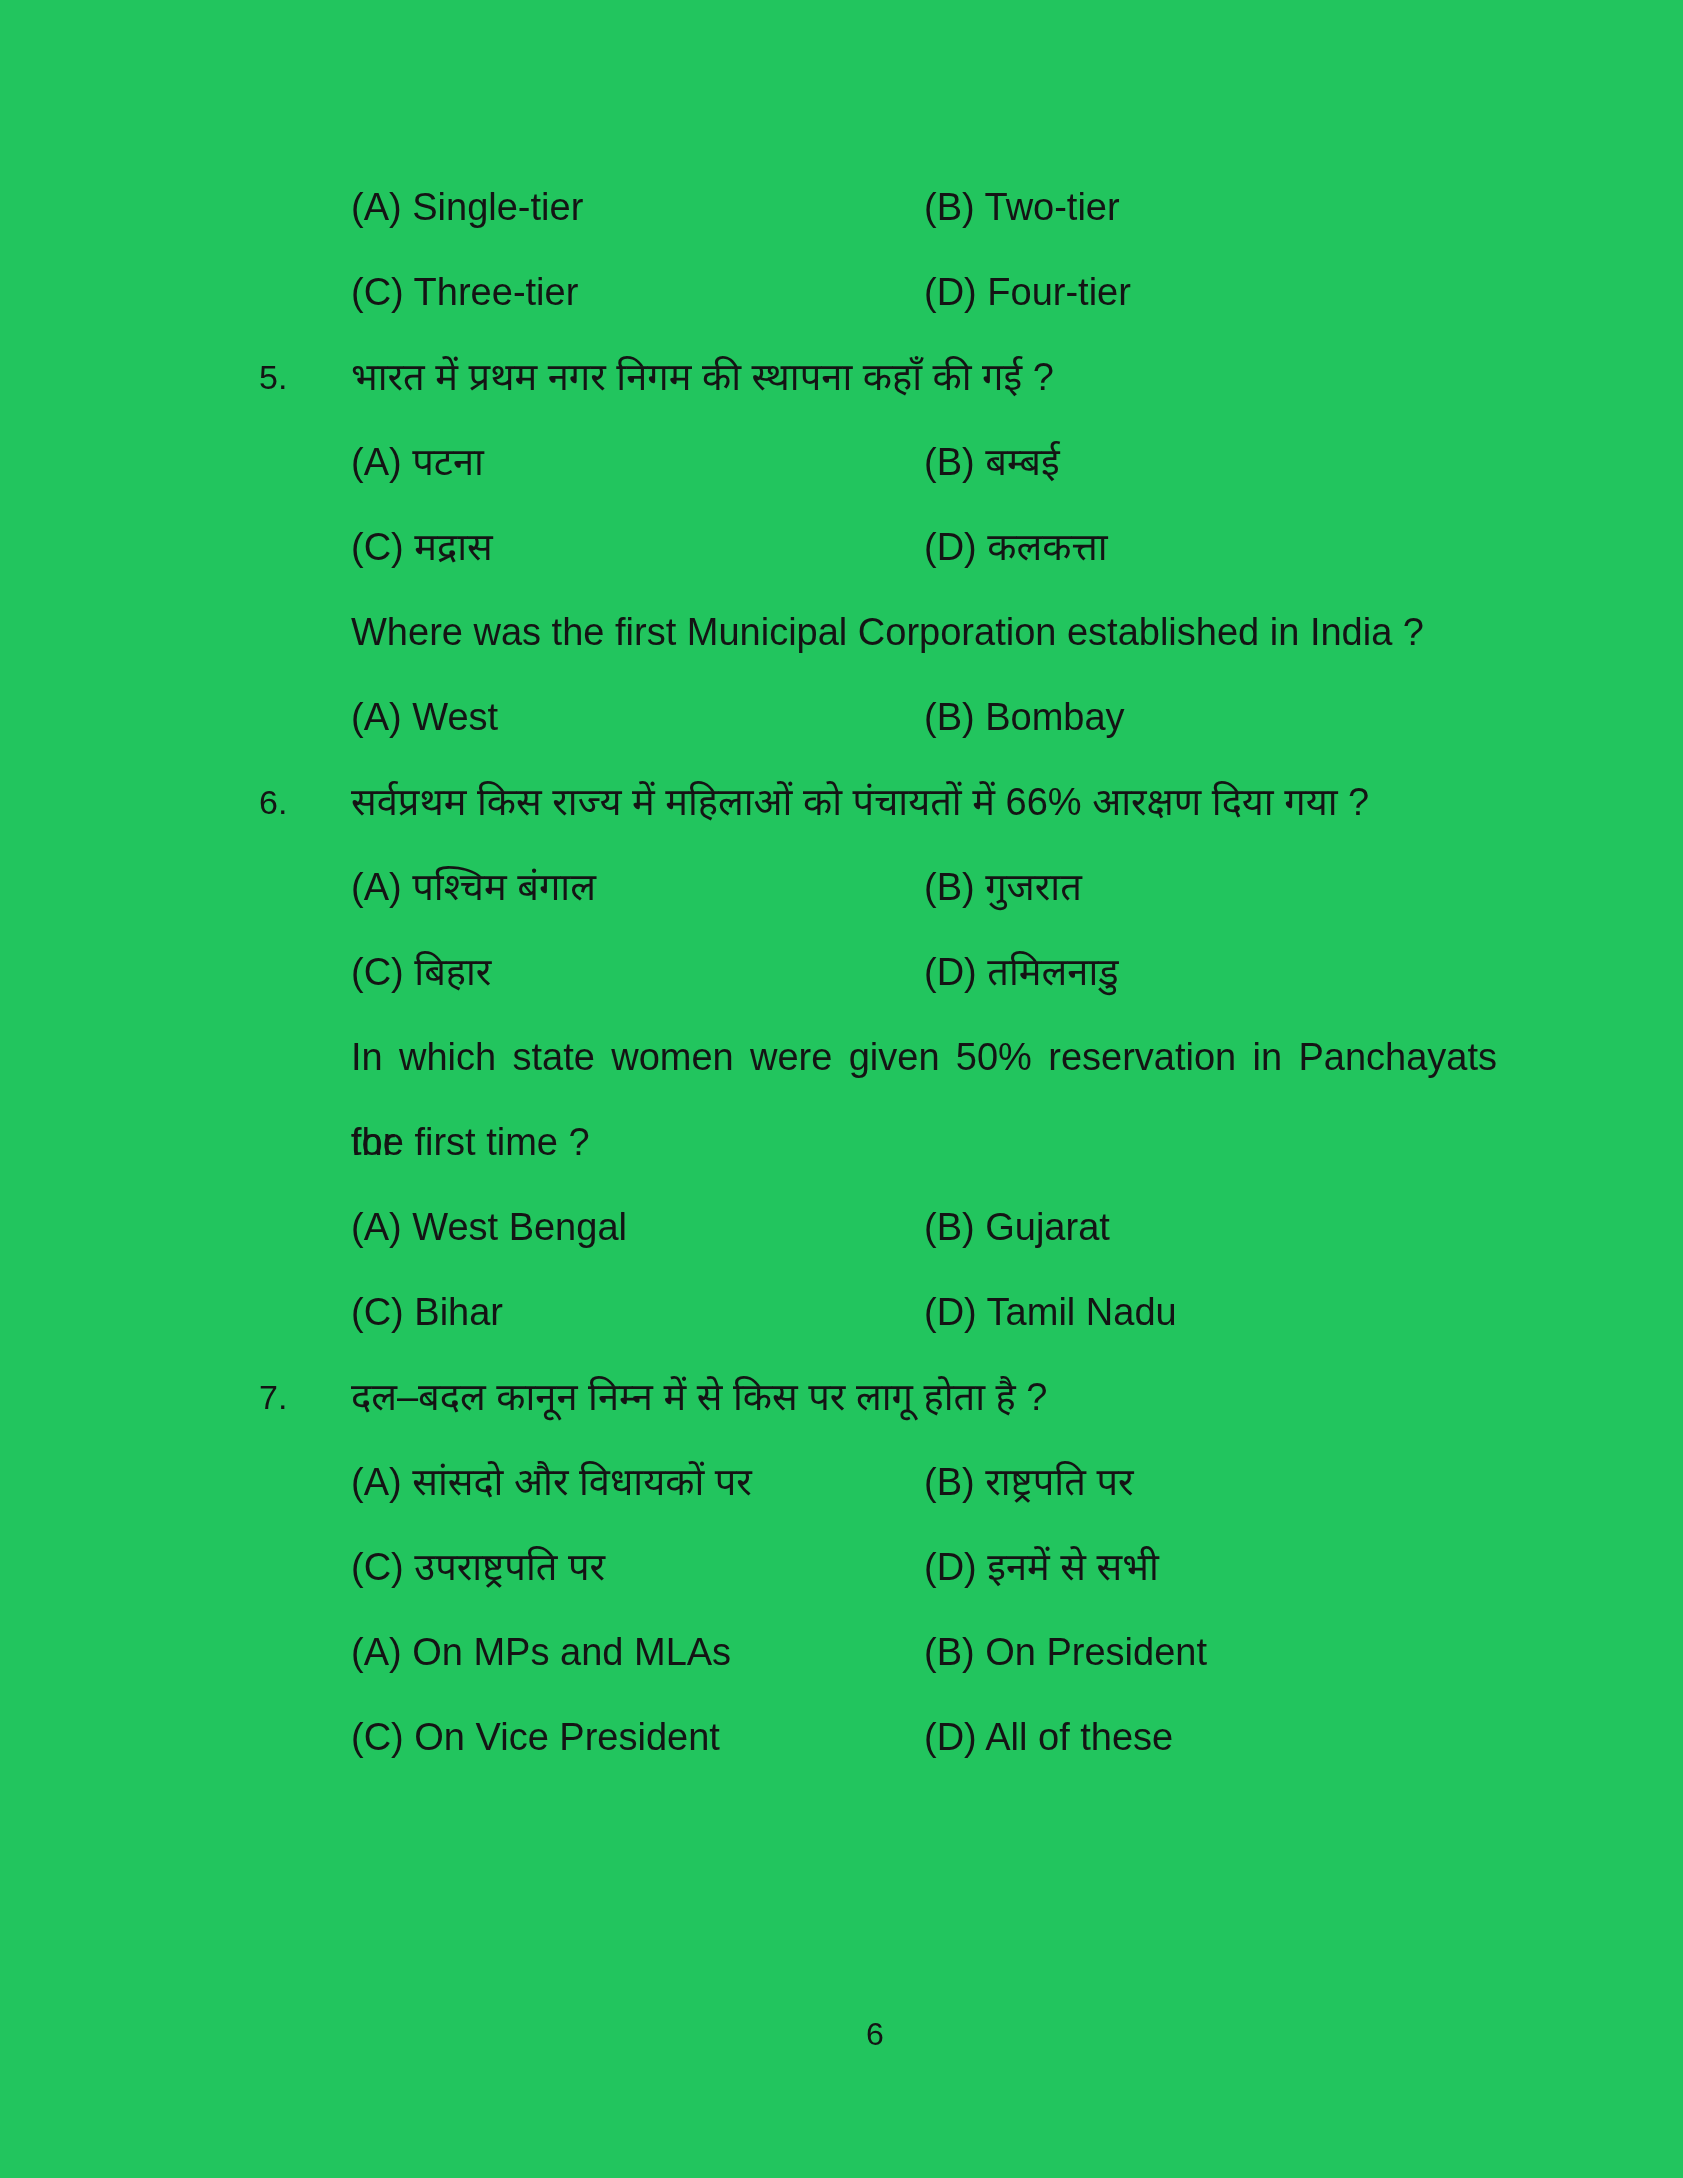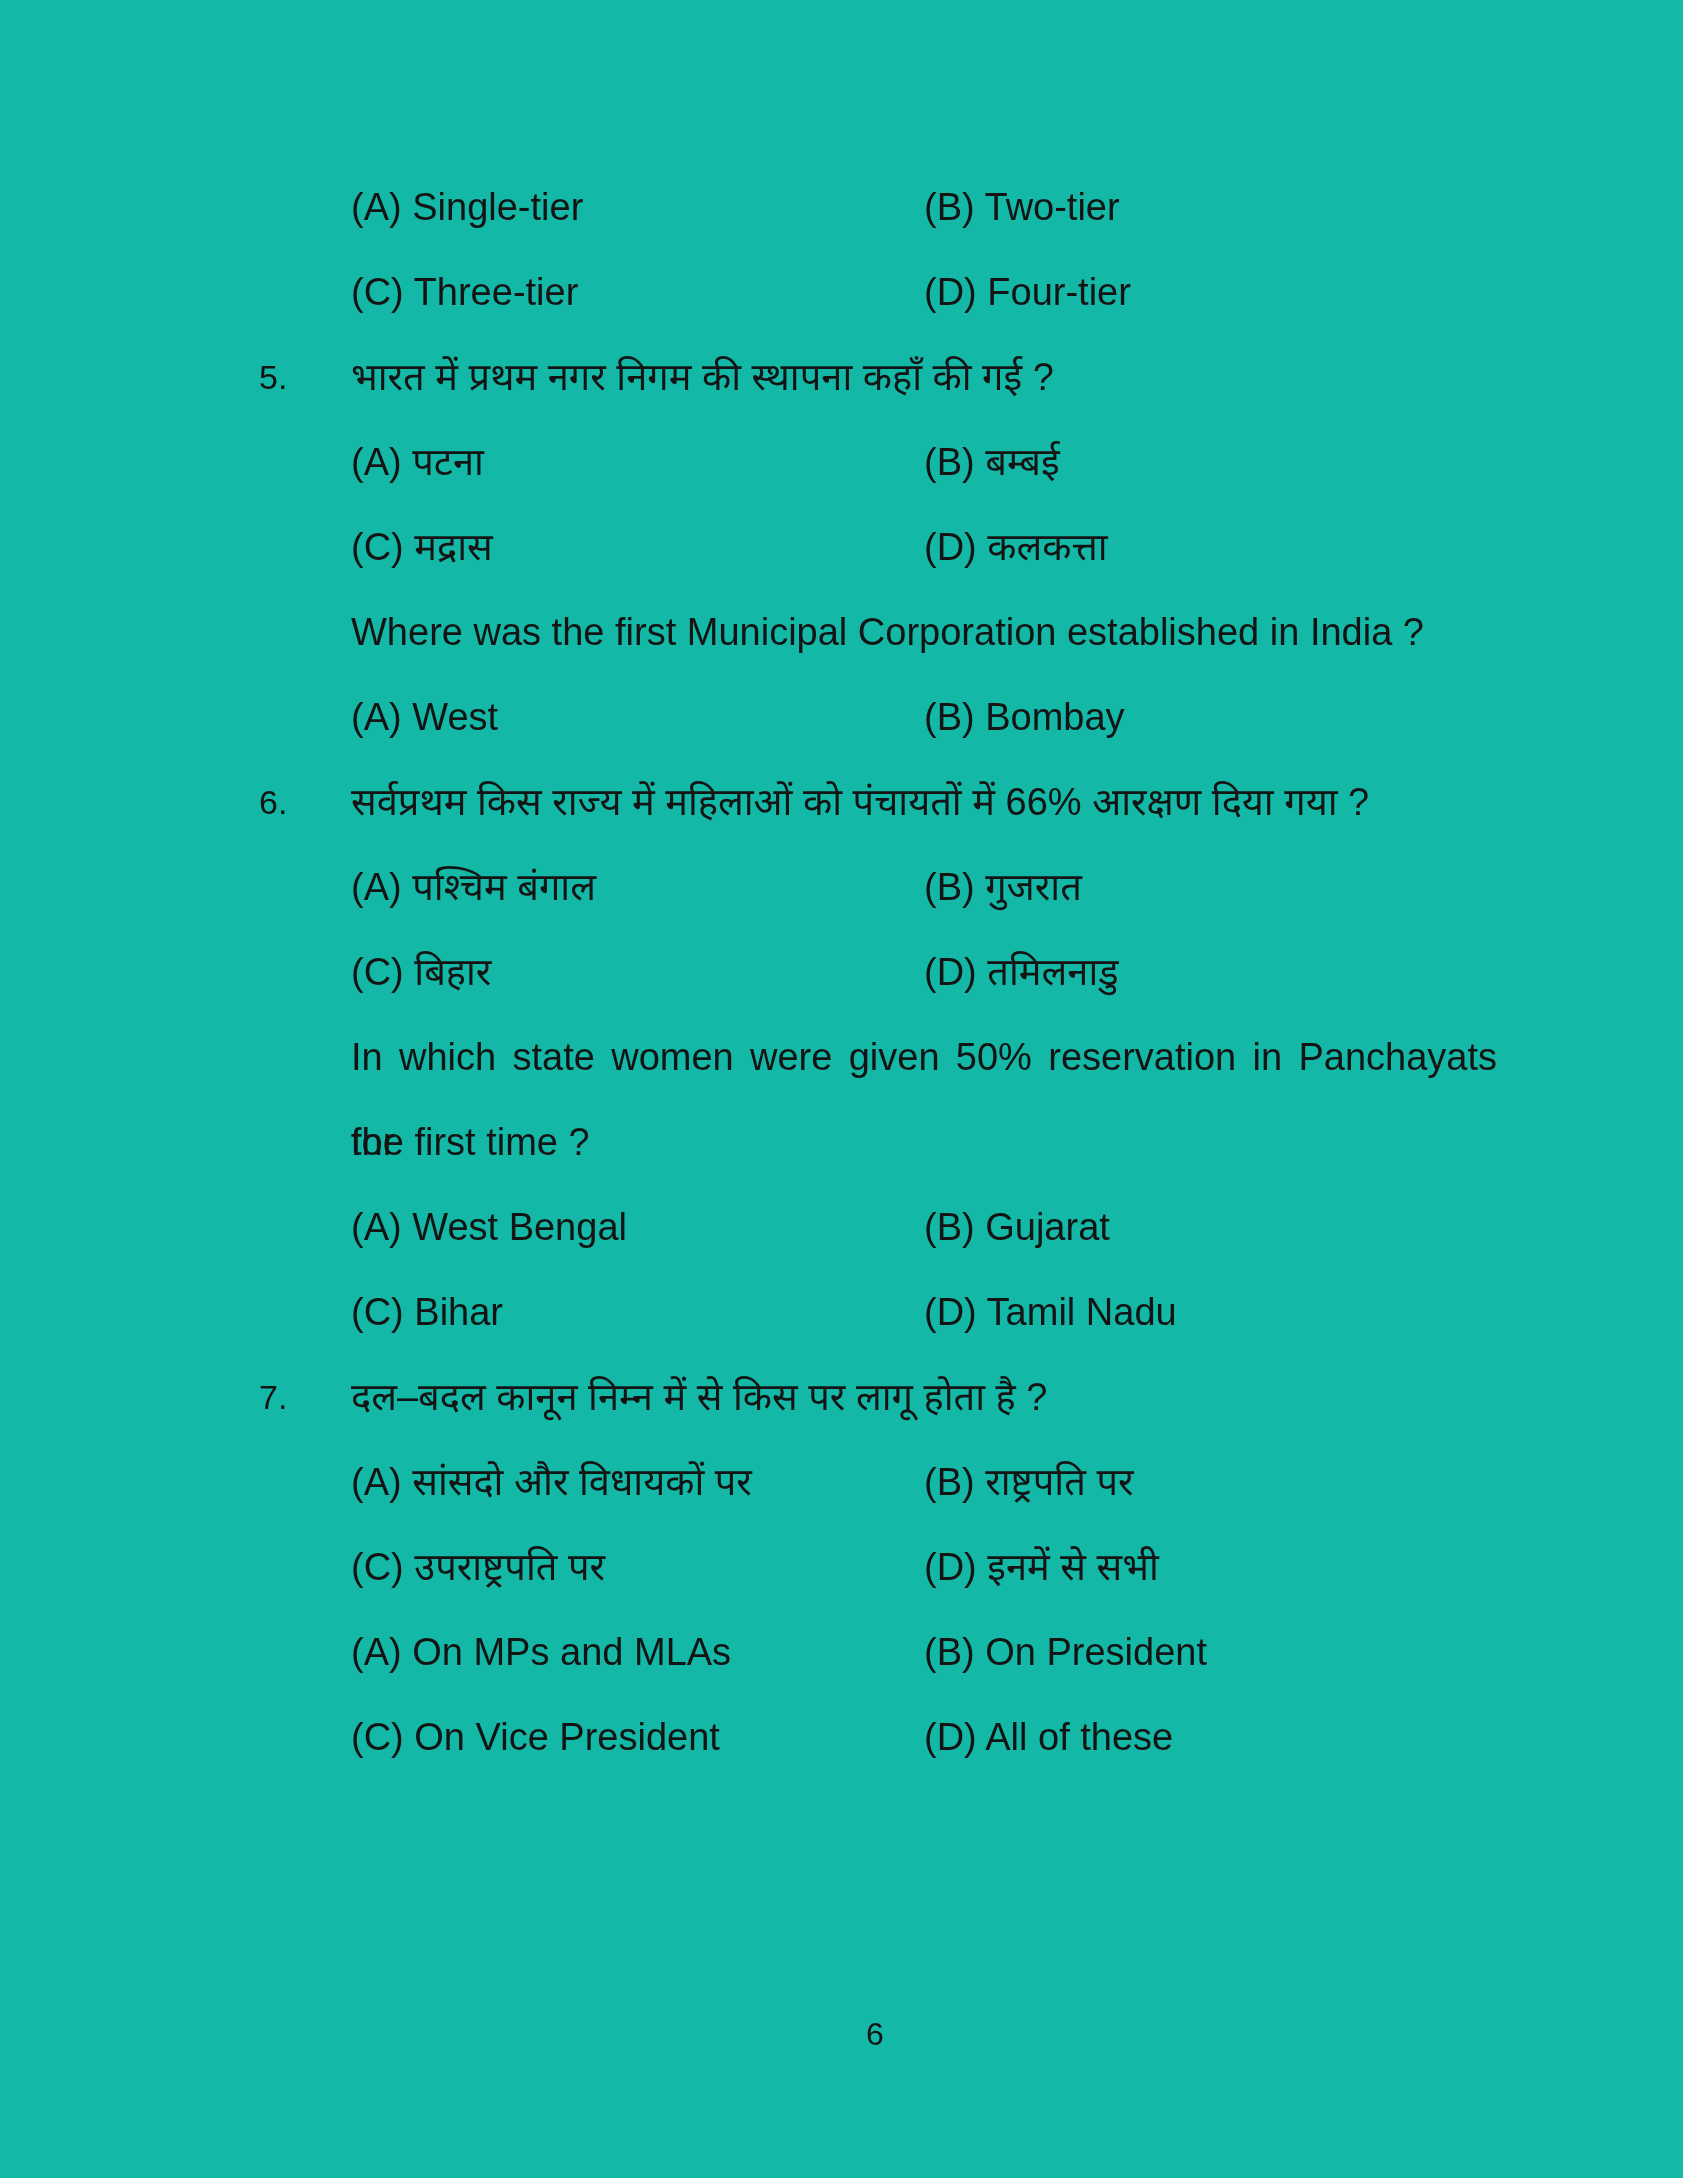--- a/index.html
+++ b/index.html
@@ -11,21 +11,21 @@
     height: 2178px;
     position: relative;
     background: #ffffff;
     font-family: "Liberation Sans", "DejaVu Sans", sans-serif;
     color: #141414;
     overflow: hidden;
   }
   .sheet {
     position: absolute;
     inset: 0;
-    background: #14b8a6;
+    background: #22c55e;
   }
   .rows {
     position: absolute;
     top: 165px;
     left: 0;
     width: 1683px;
   }
   .row {
     position: relative;
     height: 85px;

